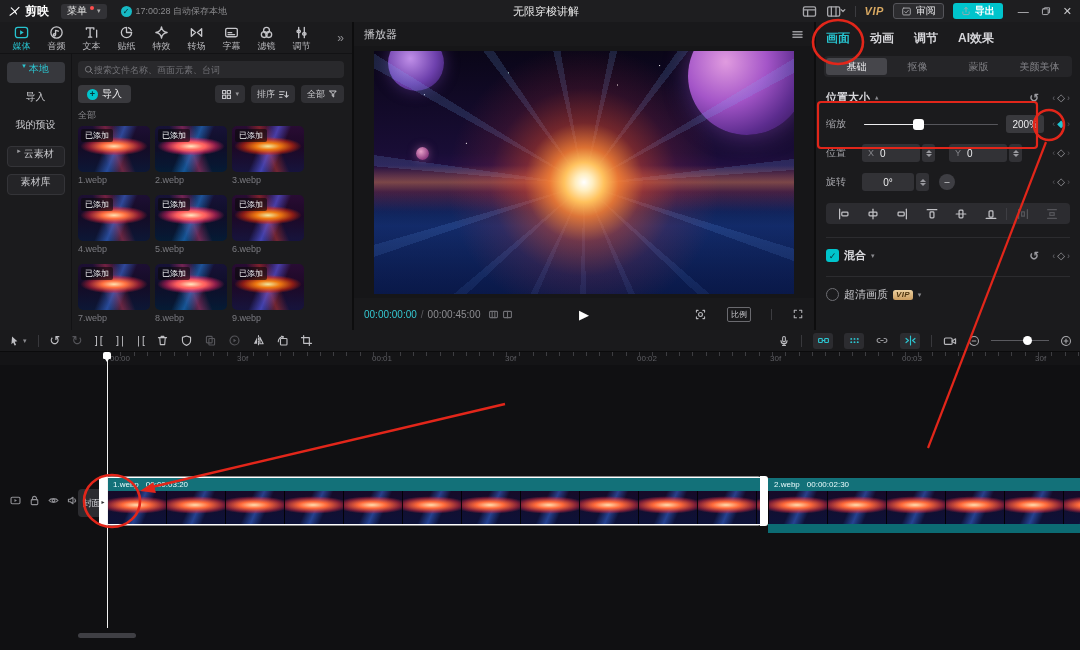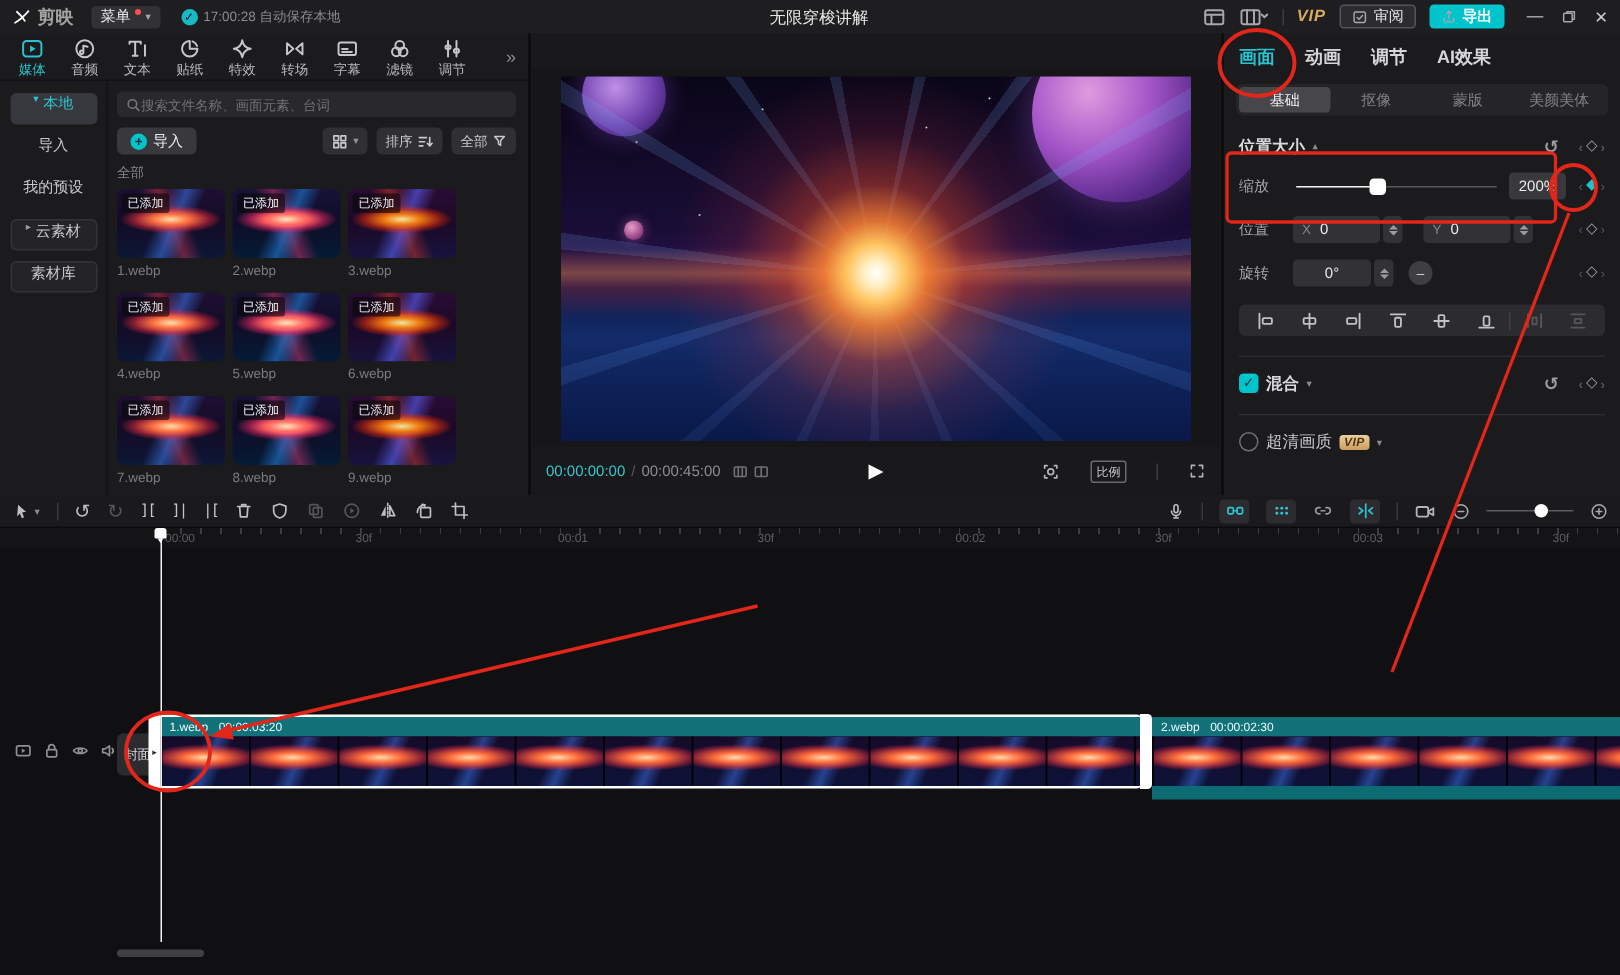--- a/index.html
+++ b/index.html
@@ -5,21 +5,21 @@
   *{margin:0;padding:0;box-sizing:border-box;-webkit-font-smoothing:antialiased}
   html,body{background:#000;width:1080px;height:650px;overflow:hidden}
   body{font-family:"Liberation Sans","DejaVu Sans",sans-serif;color:#ddd}
   .stage{position:relative;width:1080px;height:650px;background:#0d0d0e;overflow:hidden}
   .ic{display:inline-block;vertical-align:middle}
   .ic svg{display:block;stroke:currentColor;fill:none;stroke-width:1.4;stroke-linecap:round;stroke-linejoin:round}
   .ic svg .f{fill:currentColor;stroke:none}
 
   
   .topbar{position:absolute;top:0;left:0;width:1080px;height:22px;background:#1e1e20;display:flex;align-items:center;padding:0 8px;z-index:10}
-  .logo{display:flex;align-items:center;gap:4px;font-weight:bold;font-size:12px;color:#a3a3a3}
+  .logo{display:flex;align-items:center;gap:4px;font-weight:bold;font-size:12px;color:#ffffff}
   .logo .ic{color:#fff}
   .menu-btn{margin-left:12px;background:#323236;border:none;color:#e8e8e8;font-size:10px;height:15px;border-radius:3px;padding:0 6px;display:flex;align-items:center;gap:3px}
   .menu-btn .dot{width:4px;height:4px;border-radius:50%;background:#ff4d4d;display:inline-block;margin-top:-6px}
   .menu-btn .car{font-size:7px;color:#aaa}
   .autosave{margin-left:14px;display:flex;align-items:center;gap:4px;font-size:9px;color:#8b8b8e}
   .check-c{width:11px;height:11px;border-radius:50%;background:#17b9c4;color:#08222a;font-size:8px;display:flex;align-items:center;justify-content:center;font-weight:bold}
   .tb-title{position:absolute;left:12px;right:0;text-align:center;font-size:11px;color:#e6e6e6;pointer-events:none}
   .tb-right{margin-left:auto;display:flex;align-items:center;gap:9px;z-index:2}
   .tb-right .ic{color:#a8a8ac}
   .tb-sep{width:1px;height:11px;background:#3c3c40}
@@ -470,20 +470,28 @@
                   <span class="badge">已添加</span>
                 </div>
                 <div class="fname">9.webp</div>
               </div>
           </div>
         </div>
       </div>
     </section>
 
     <section class="player-panel">
+      <div class="pl-header">
+        <span>播放器</span>
+        <span class="ic">
+            <svg width="13" height="11" viewBox="0 0 14 12">
+              <path d="M2 3 h10 M2 6 h10 M2 9 h10"></path>
+            </svg>
+          </span>
+      </div>
       <div class="pl-stage">
         <div class="video">
           <div class="stars"></div>
           <div class="planet p1"></div>
           <div class="planet p2"></div>
           <div class="planet p3"></div>
           <div class="rays"></div>
           <div class="ground"></div>
           <div class="horizon"></div>
           <div class="sun"></div>

